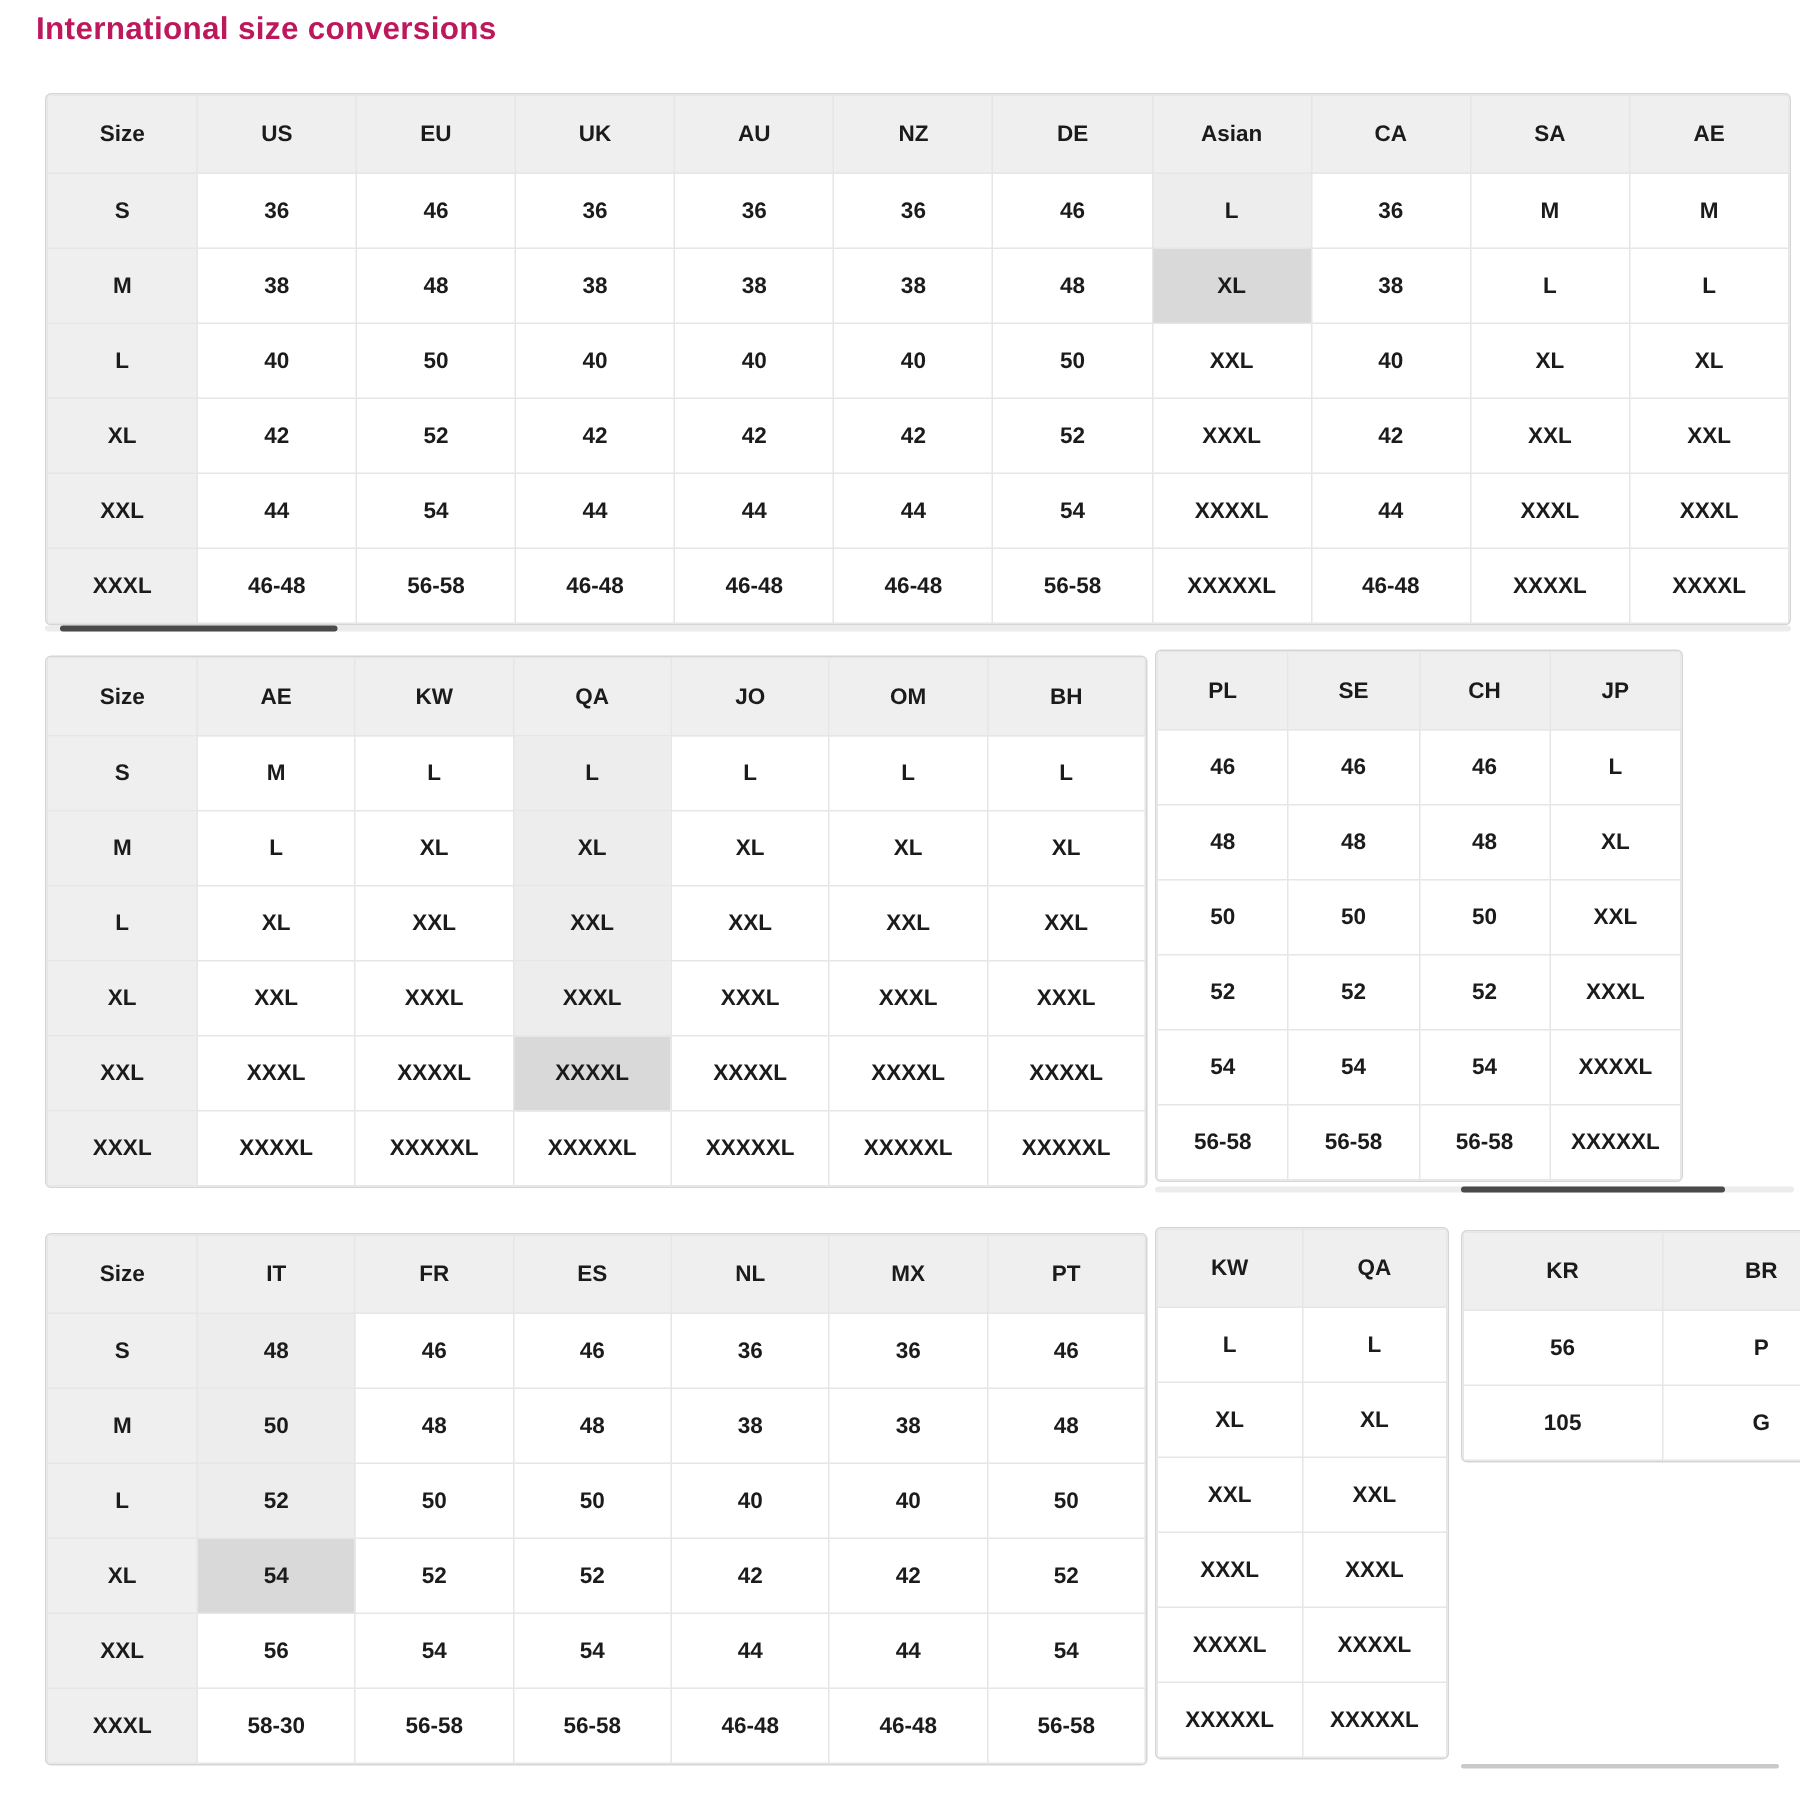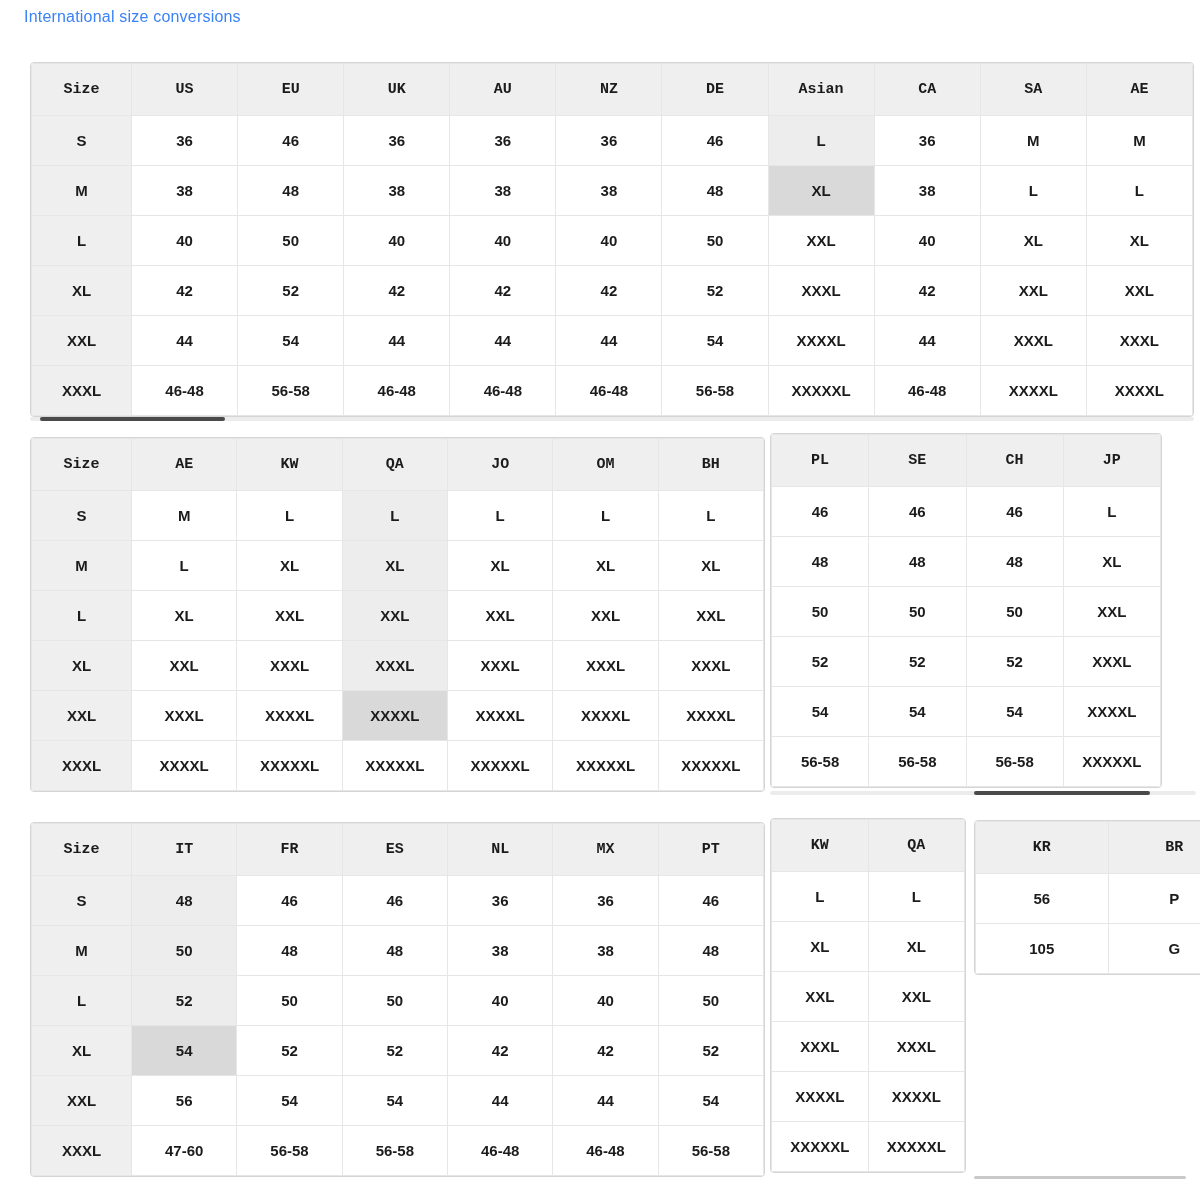--- a/index.html
+++ b/index.html
@@ -1,25 +1,25 @@
 <!DOCTYPE html>
 <html><head>
 <meta charset="utf-8">
 <style>
   html,body{margin:0;padding:0;background:#ffffff;}
   body{width:1200px;height:1200px;position:relative;font-family:"Liberation Sans",sans-serif;overflow:hidden;}
-  .page-title{position:absolute;left:24px;top:8px;font-size:16px;font-weight:normal;color:#3b82f6;margin:0;letter-spacing:0.2px;}
+  .page-title{position:absolute;left:24px;top:8px;font-size:21px;font-weight:bold;color:#be185d;margin:0;letter-spacing:0.2px;}
   .panel{position:absolute;border:1px solid #d5d5d5;border-radius:4px;overflow:hidden;background:#ffffff;box-sizing:border-box;}
   table.grid{border-collapse:collapse;width:100%;table-layout:fixed;}
   table.grid th,table.grid td{
     border:1px solid #e6e6e6;text-align:center;vertical-align:middle;
     font-weight:bold;font-size:15px;color:#1b1b1b;height:49px;padding:0;
     font-family:"Liberation Sans",sans-serif;
   }
-  table.grid thead th{background:#efefef;height:51px;font-family:Liberation Mono, monospace;}
+  table.grid thead th{background:#efefef;height:51px;}
   .hdr55 thead th{height:55px;}
   .hdr53 thead th{height:53px;}
   table.grid tbody th{background:#efefef;}
   td.hl-light{background:#ededed;}
   td.hl-dark{background:#d9d9d9;}
   .sb-track{position:absolute;background:#ececec;border-radius:2px;}
   .sb-thumb{position:absolute;background:#4a4a4a;border-radius:2px;}
   .sb-thumb.light{background:#c9c9c9;}
 </style>
 </head>
@@ -216,21 +216,21 @@
           <td>XXXXL</td>
           <td>XXXXXL</td>
           <td>XXXXXL</td>
           <td>XXXXXL</td>
           <td>XXXXXL</td>
           <td>XXXXXL</td>
         </tr>
       </tbody>
     </table>
   </div>
-<div class="panel hdr55" style="left:770px;top:433px;width:392px;">
+<div class="panel hdr55" style="left:770px;top:433px;width:352px;">
     <table class="grid">
       <colgroup>
         <col>
         <col>
         <col>
         <col>
       </colgroup>
       <thead>
         <tr>
           <th>PL</th>
@@ -346,21 +346,21 @@
           <th>XXL</th>
           <td>56</td>
           <td>54</td>
           <td>54</td>
           <td>44</td>
           <td>44</td>
           <td>54</td>
         </tr>
         <tr>
           <th>XXXL</th>
-          <td>47-60</td>
+          <td>58-30</td>
           <td>56-58</td>
           <td>56-58</td>
           <td>46-48</td>
           <td>46-48</td>
           <td>56-58</td>
         </tr>
       </tbody>
     </table>
   </div>
 <div class="panel hdr55" style="left:770px;top:818px;width:196px;">

